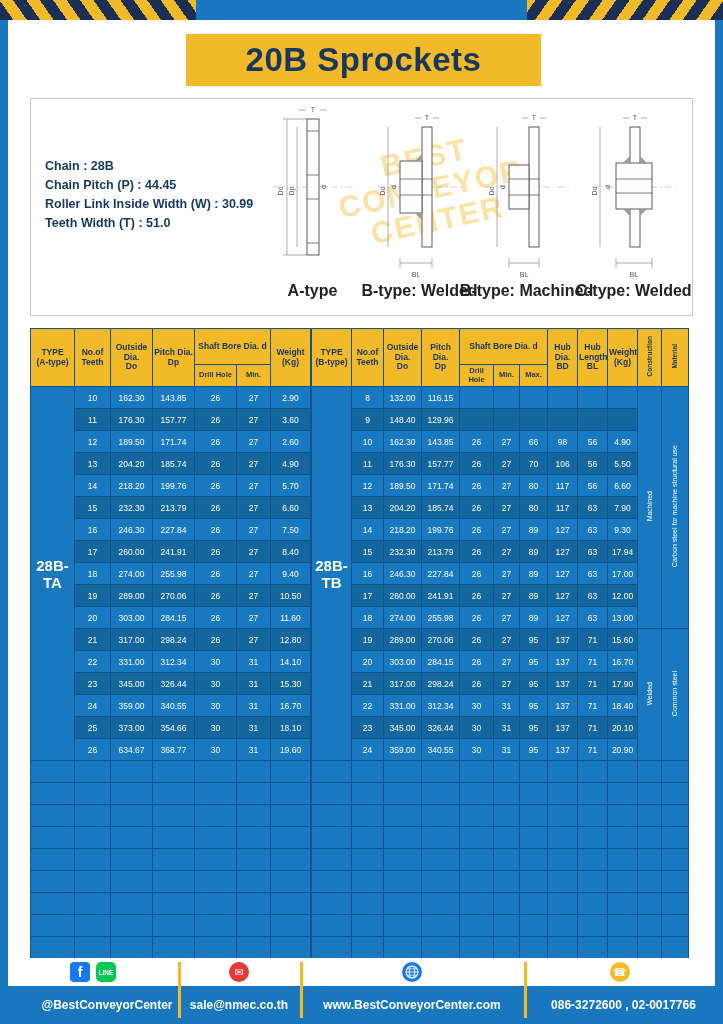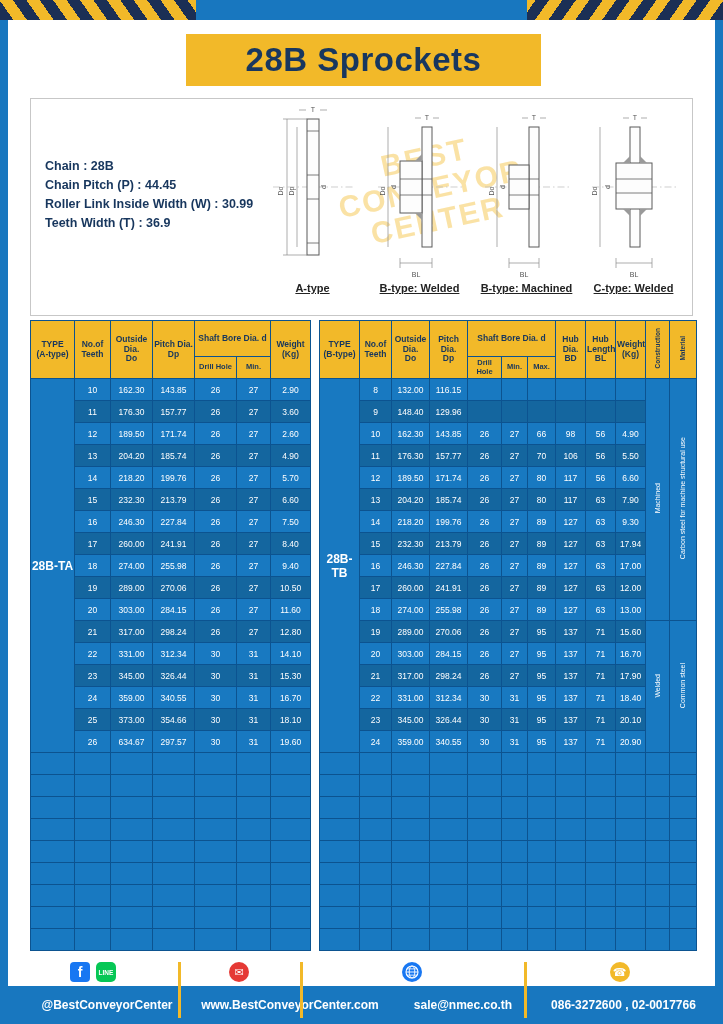--- a/index.html
+++ b/index.html
@@ -24,42 +24,42 @@
   
   .spec-panel { position:absolute; left:22px; top:78px; width:663px; height:218px;
     border:1px solid #c7c7c7; background:#fff; }
   .specs { position:absolute; left:14px; top:58px; color:#17365d; font-weight:bold;
     font-size:12.5px; line-height:19px; white-space:nowrap; }
   .watermark { position:absolute; left:300px; top:42px; width:200px; text-align:center;
     transform:rotate(-12deg); color:rgba(242,185,41,.42); font-weight:bold;
     font-size:30px; line-height:32px; letter-spacing:2px; z-index:1; pointer-events:none; }
   .diagrams { position:absolute; left:228px; top:4px; width:430px; height:210px; display:flex; z-index:2; }
   .diagram { width:107px; display:flex; flex-direction:column; align-items:center; }
-  .diagram .dlabel { margin-top:1px; font-size:11px; font-weight:bold; color:#222; white-space:nowrap;text-decoration:underline; }
+  .diagram .dlabel { margin-top:1px; font-size:16px; font-weight:bold; color:#222; white-space:nowrap; }
   .pl { fill:#fdfdfd; stroke:#5a5a5a; stroke-width:1; }
   .ln { stroke:#5a5a5a; stroke-width:.8; }
   .cl { stroke:#b9b9b9; stroke-width:.7; stroke-dasharray:7 3 1.5 3; }
   .dim { stroke:#8a8a8a; stroke-width:.7; }
   .weld { fill:#9a9a9a; }
   .dt { font-size:7px; fill:#555; text-anchor:middle; font-family:"Liberation Sans",sans-serif; }
 
   
-  .tables { position:absolute; left:22px; top:300px; display:flex; gap:8px; }
+  .tables { position:absolute; left:22px; top:308px; display:flex; }
   table.tbl { border-collapse:collapse; table-layout:fixed; }
   .tbl th, .tbl td { border:1px solid #0c5390; text-align:center; vertical-align:middle; padding:0; }
   .tbl th { background:#f2b929; color:#17365d; font-weight:bold; font-size:8.5px;
     line-height:1.15; white-space:pre-line; padding:1px; }
   .tbl thead tr:first-child th { height:36px; }
   .tbl thead tr:last-child th { height:22px; font-size:7.5px; }
   .tbl td { height:22px; color:#fff; font-size:8.5px; }
   tbody.body tr:nth-child(odd) td { background:#1879c1; }
   tbody.body tr:nth-child(even) td { background:#14669f; }
   tbody.blank td { background:#1879c1; }
   .tbl td.type { background:#1879c1 !important; }
-  .tbl td.type span { font-weight:bold; font-size:12px; }
+  .tbl td.type span { font-weight:bold; font-size:15px; }
   .tbl td.vert { background:#1879c1 !important; }
   .tbl td.vert span { writing-mode:vertical-rl; transform:rotate(180deg);
     display:inline-block; font-size:7px; line-height:1.1; }
   th.vert-h span { writing-mode:vertical-rl; transform:rotate(180deg);
     display:inline-block; font-size:6.5px; line-height:1.1; }
 
   
   .f-icons { position:absolute; left:8px; top:958px; width:707px; height:28px;
     background:#fff; display:flex; align-items:center; }
   .fi-sec { display:flex; align-items:center; justify-content:center; gap:6px; height:100%; }
@@ -87,35 +87,35 @@
 
   <div class="top-strip">
     <div class="hazard left"></div>
     <div class="hazard-mid"></div>
     <div class="hazard right"></div>
   </div>
 
   <div class="inner">
 
     <div class="title-box">
-      <h1>28B Sprockets</h1>
+      <h1>20B Sprockets</h1>
     </div>
 
     <div class="spec-panel">
       <div class="watermark">
         <div>BEST</div>
         <div>CONVEYOR</div>
         <div>CENTER</div>
       </div>
 
       <div class="specs">
         <div>Chain : 28B</div>
         <div>Chain Pitch (P) : 44.45</div>
         <div>Roller Link Inside Width (W) : 30.99</div>
-        <div>Teeth Width (T) : 36.9</div>
+        <div>Teeth Width (T) : 51.0</div>
       </div>
 
       <div class="diagrams">
 
         <div class="diagram">
           <svg width="100" height="178" viewBox="0 0 100 178">
             <line class="cl" x1="10" y1="84" x2="90" y2="84"></line>
             <rect class="pl" x="44" y="16" width="12" height="136"></rect>
             <line class="ln" x1="44" y1="28" x2="56" y2="28"></line>
             <line class="ln" x1="44" y1="140" x2="56" y2="140"></line>
@@ -365,21 +365,21 @@
               <td>25</td>
               <td>373.00</td>
               <td>354.66</td>
               <td>30</td>
               <td>31</td>
               <td>18.10</td>
             </tr>
             <tr>
               <td>26</td>
               <td>634.67</td>
-              <td>297.57</td>
+              <td>368.77</td>
               <td>30</td>
               <td>31</td>
               <td>19.60</td>
             </tr>
           </tbody>
         <tbody class="blank">
             <tr>
               <td></td>
               <td></td>
               <td></td>
@@ -860,21 +860,21 @@
     </div>
     <div class="fi-sec fi-4">
       <div class="icon-phone">
           <span>☎</span>
         </div>
     </div>
   </div>
 
   <div class="f-bar">
     <div class="f-sec fb-1">@BestConveyorCenter</div>
+    <div class="f-sec fb-2">sale@nmec.co.th</div>
     <div class="f-sec fb-3">www.BestConveyorCenter.com</div>
-    <div class="f-sec fb-2">sale@nmec.co.th</div>
     <div class="f-sec fb-4">086-3272600 , 02-0017766</div>
   </div>
   <div class="f-div" style="left:178px"></div>
   <div class="f-div" style="left:300px"></div>
   <div class="f-div" style="left:524px"></div>
 
 </div>
 
 </body></html>

